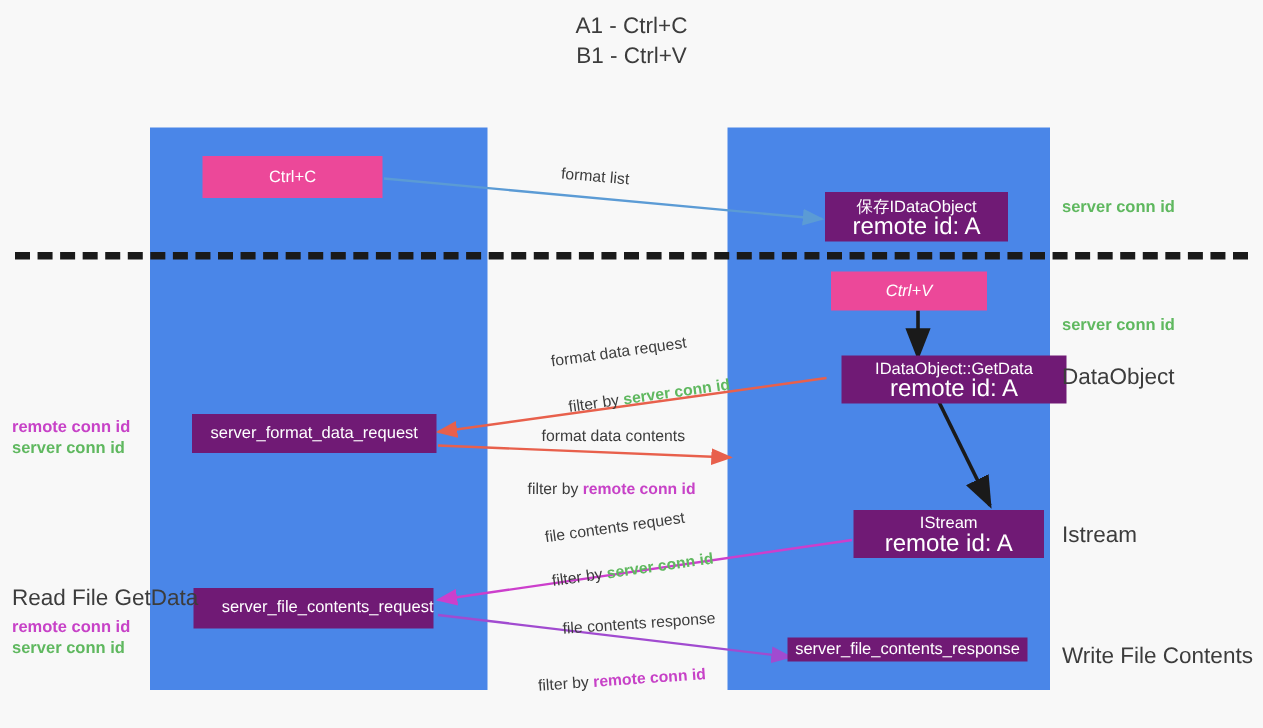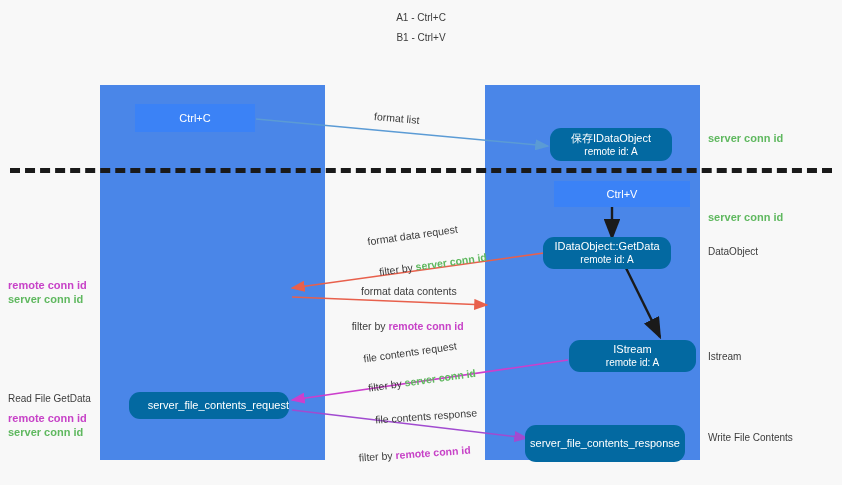--- a/index.html
+++ b/index.html
@@ -19,21 +19,21 @@
     position: absolute;
     inset: 0;
   }
   
   .title {
     position: absolute;
     left: 0;
     top: 8px;
     width: 842px;
     text-align: center;
-    font-size: 10px;
+    font-size: 15px;
     line-height: 20px;
     color: #3c3c3c;
     white-space: pre;
   }
   
   .lane-head {
     position: absolute;
     text-align: center;
     font-size: 11px;
     line-height: 13px;
@@ -52,28 +52,28 @@
     display: flex;
     flex-direction: column;
     align-items: center;
     justify-content: center;
     text-align: center;
     color: #ffffff;
     font-size: 11px;
     line-height: 13px;
     white-space: pre;
   }
-  .box.green { background: #3b82f6; }
-  .box.orange { background: #0369a1; border-radius: 11px; }
-  .box .l2 { font-size: 10px; }
+  .box.green { background: #ec4899; }
+  .box.orange { background: #701a75; }
+  .box .l2 { font-size: 16px; }
 
   
   .side-label {
     position: absolute;
-    font-size: 10px;
+    font-size: 15px;
     line-height: 14px;
     color: #3c3c3c;
     white-space: pre;
   }
   .green-txt { color: #5fb85f; font-weight: bold; }
   .magenta-txt { color: #c742c7; font-weight: bold; }
 
   .conn-label {
     position: absolute;
     font-size: 11px;
@@ -166,41 +166,44 @@
 
   <div class="box green" style="left:135px; top:104px; width:120px; height:28px;">
     <div>Ctrl+C</div>
   </div>
 
   <div class="box orange" style="left:550px; top:128px; width:122px; height:33px;">
     <div>保存IDataObject</div>
     <div class="l2">remote id: A</div>
   </div>
 
-  <div class="box green" style="left:554px; top:181px; width:136px; height:26px;">
+  <div class="box green" style="left:554px; top:181px; width:104px; height:26px;font-style:italic;">
     <div>Ctrl+V</div>
   </div>
 
-  <div class="box orange" style="left:543px; top:237px; width:128px; height:32px;">
+  <div class="box orange" style="left:561px; top:237px; width:150px; height:32px;">
     <div>IDataObject::GetData</div>
     <div class="l2">remote id: A</div>
   </div>
 
+  <div class="box orange" style="left:128px; top:276px; width:163px; height:26px;">
+    <div>server_format_data_request</div>
+  </div>
 
 
   <div class="box orange" style="left:569px; top:340px; width:127px; height:32px;">
     <div>IStream</div>
     <div class="l2">remote id: A</div>
   </div>
 
   <div class="box orange" style="left:129px; top:392px; width:160px; height:27px;align-items:flex-end;">
     <div>server_file_contents_request</div>
   </div>
 
-  <div class="box orange" style="left:525px; top:425px; width:160px; height:37px;">
+  <div class="box orange" style="left:525px; top:425px; width:160px; height:16px;">
     <div>server_file_contents_response</div>
   </div>
 
   <div class="conn-label green-txt" style="left:708px; top:131px;">server conn id</div>
 
   <div class="conn-label green-txt" style="left:708px; top:210px;">server conn id</div>
 
   <div class="side-label" style="left:708px; top:245px;">DataObject</div>
 
   <div class="side-label" style="left:708px; top:350px;">Istream</div>

